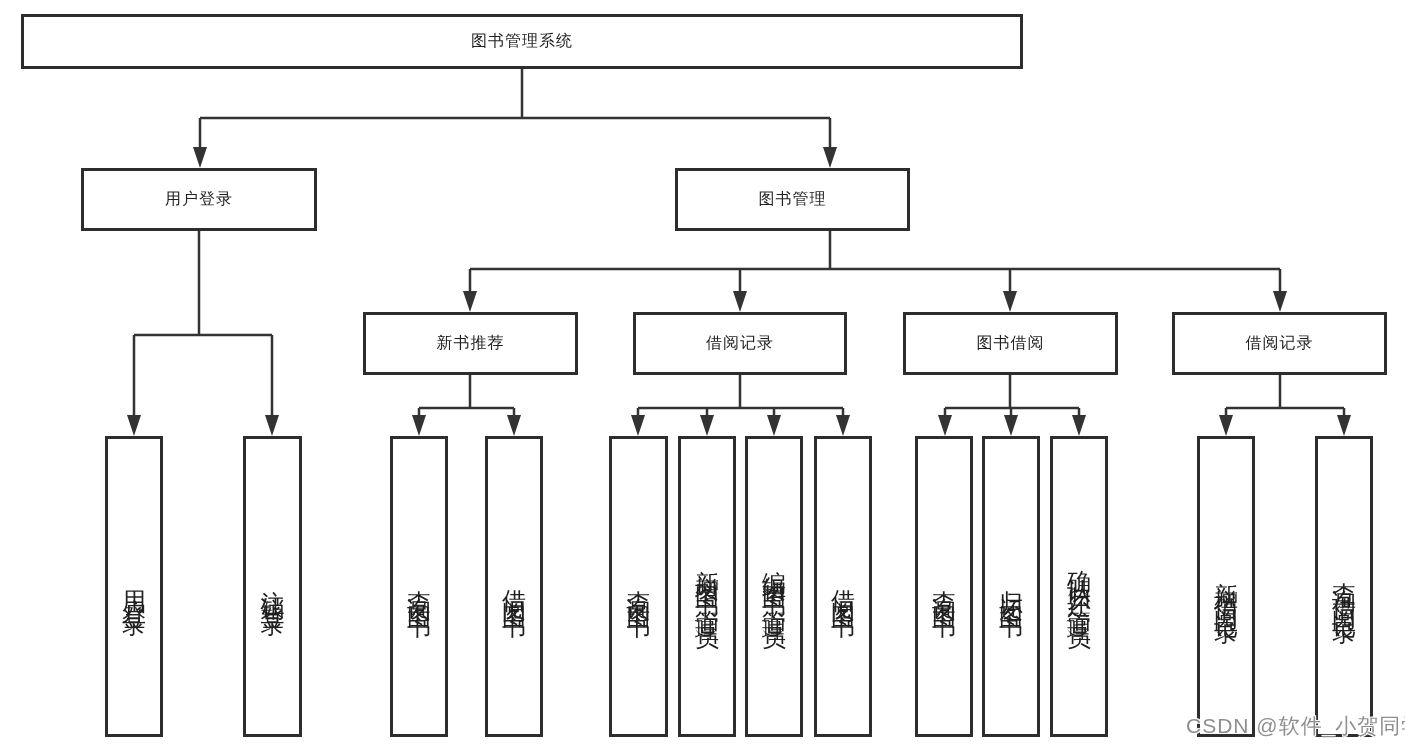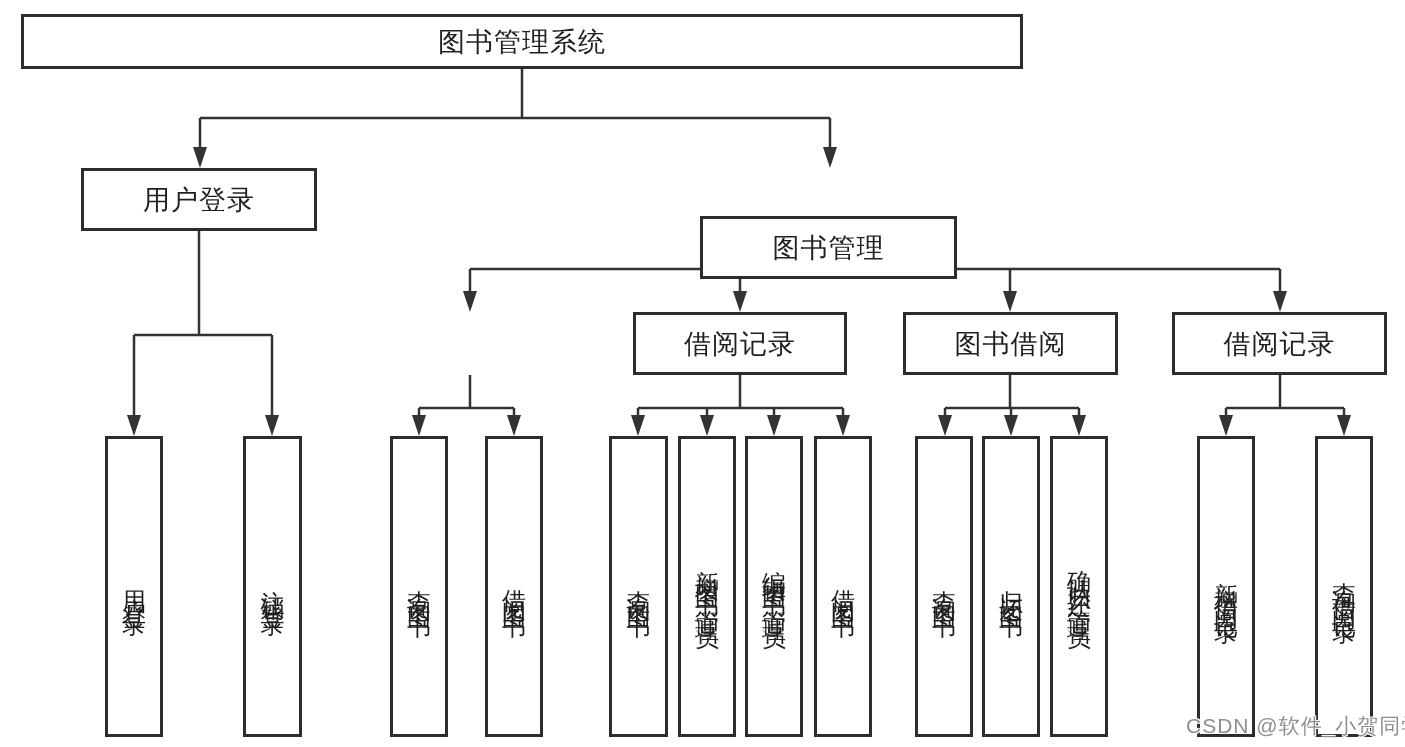--- a/index.html
+++ b/index.html
@@ -28,21 +28,21 @@
     box-sizing: border-box;
     background: #ffffff;
     border: 3px solid #2d2d2d;
     color: #1f1f1f;
     display: flex;
     align-items: center;
     justify-content: center;
     z-index: 2;
   }
   .box.h {
-    font-size: 27px;
+    font-size: 16px;
     letter-spacing: 1px;
     white-space: nowrap;
   }
   .box.v {
     writing-mode: vertical-rl;
     text-orientation: mixed;
     font-size: 24px;
     letter-spacing: 8px;
     line-height: 1;
   }
@@ -99,22 +99,23 @@
       <polygon points="1004,415 1018,415 1011,436"></polygon>
       <polygon points="1072,415 1086,415 1079,436"></polygon>
       <polygon points="1219,415 1233,415 1226,436"></polygon>
       <polygon points="1337,415 1351,415 1344,436"></polygon>
     </g>
   </svg>
 
   <div class="box h" style="left:21px; top:14px; width:1002px; height:55px;">图书管理系统</div>
 
   <div class="box h" style="left:81px; top:168px; width:236px; height:63px;">用户登录</div>
-  <div class="box h" style="left:700px; top:168px; width:257px; height:63px;margin-top:48px;">图书管理</div>
+  <div class="box h" style="left:675px; top:168px; width:235px; height:63px;">图书管理</div>
 
+  <div class="box h" style="left:363px; top:312px; width:215px; height:63px;">新书推荐</div>
   <div class="box h" style="left:633px; top:312px; width:214px; height:63px;">借阅记录</div>
   <div class="box h" style="left:903px; top:312px; width:215px; height:63px;">图书借阅</div>
   <div class="box h" style="left:1172px; top:312px; width:215px; height:63px;">借阅记录</div>
 
   <div class="box v" style="left:105px; top:436px; width:58px; height:301px;">用户登录</div>
   <div class="box v" style="left:243px; top:436px; width:59px; height:301px;">注销登录</div>
 
   <div class="box v" style="left:390px; top:436px; width:58px; height:301px;">查询图书</div>
   <div class="box v" style="left:485px; top:436px; width:58px; height:301px;">借阅图书</div>
 

